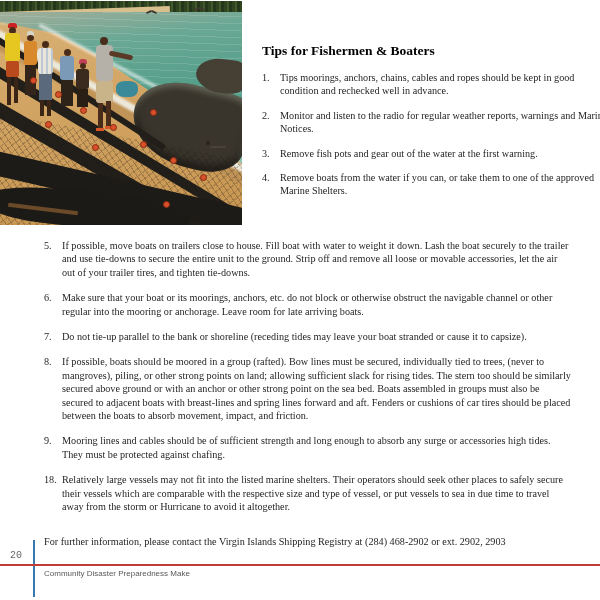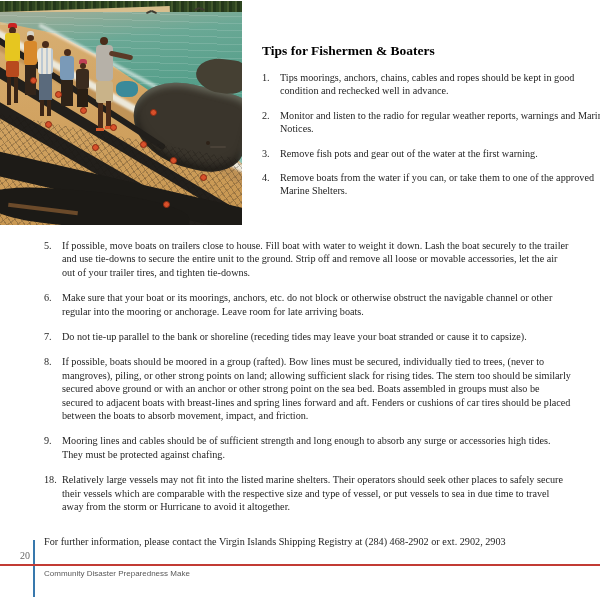--- a/index.html
+++ b/index.html
@@ -64,22 +64,22 @@
   .tips-col .nitem + .nitem{margin-top:11px;}
   .nitem .num{flex:0 0 18px;}
   .nitem .txt{flex:1;}
   .main-list{position:absolute;left:44px;top:239px;width:528px;}
   .main-list .nitem + .nitem{margin-top:12px;}
   .contact{position:absolute;left:44px;top:535px;width:530px;font-size:10.2px;line-height:13.4px;margin:0;}
 
   
   .footer-vline{position:absolute;left:33px;top:540px;width:2px;height:57px;background:#3878ad;}
   .footer-rule{position:absolute;left:0;top:564px;width:600px;height:2px;background:#c23b34;}
-  .page-number{position:absolute;left:10px;top:550px;width:20px;text-align:right;
-    font-family:Liberation Serif, serif;font-size:10px;color:#666;}
+  .page-number{position:absolute;left:10px;top:550px;width:20px;
+    font-family:Liberation Mono, monospace;font-size:10px;color:#666;}
   .guide-title{position:absolute;left:44px;top:569px;
     font-family:"Liberation Sans","DejaVu Sans",sans-serif;font-size:8px;color:#595959;}
 </style>
 </head>
 <body>
 
 <div class="photo" title="Fishermen hauling seine fishing nets ashore on a golden sand tropical beach; teal sea with surf, forested shoreline, orange net floats, a swimmer and birds in the distance">
   <div class="treeline"></div>
   <div class="far-beach"></div>
   <div class="sea"></div>

